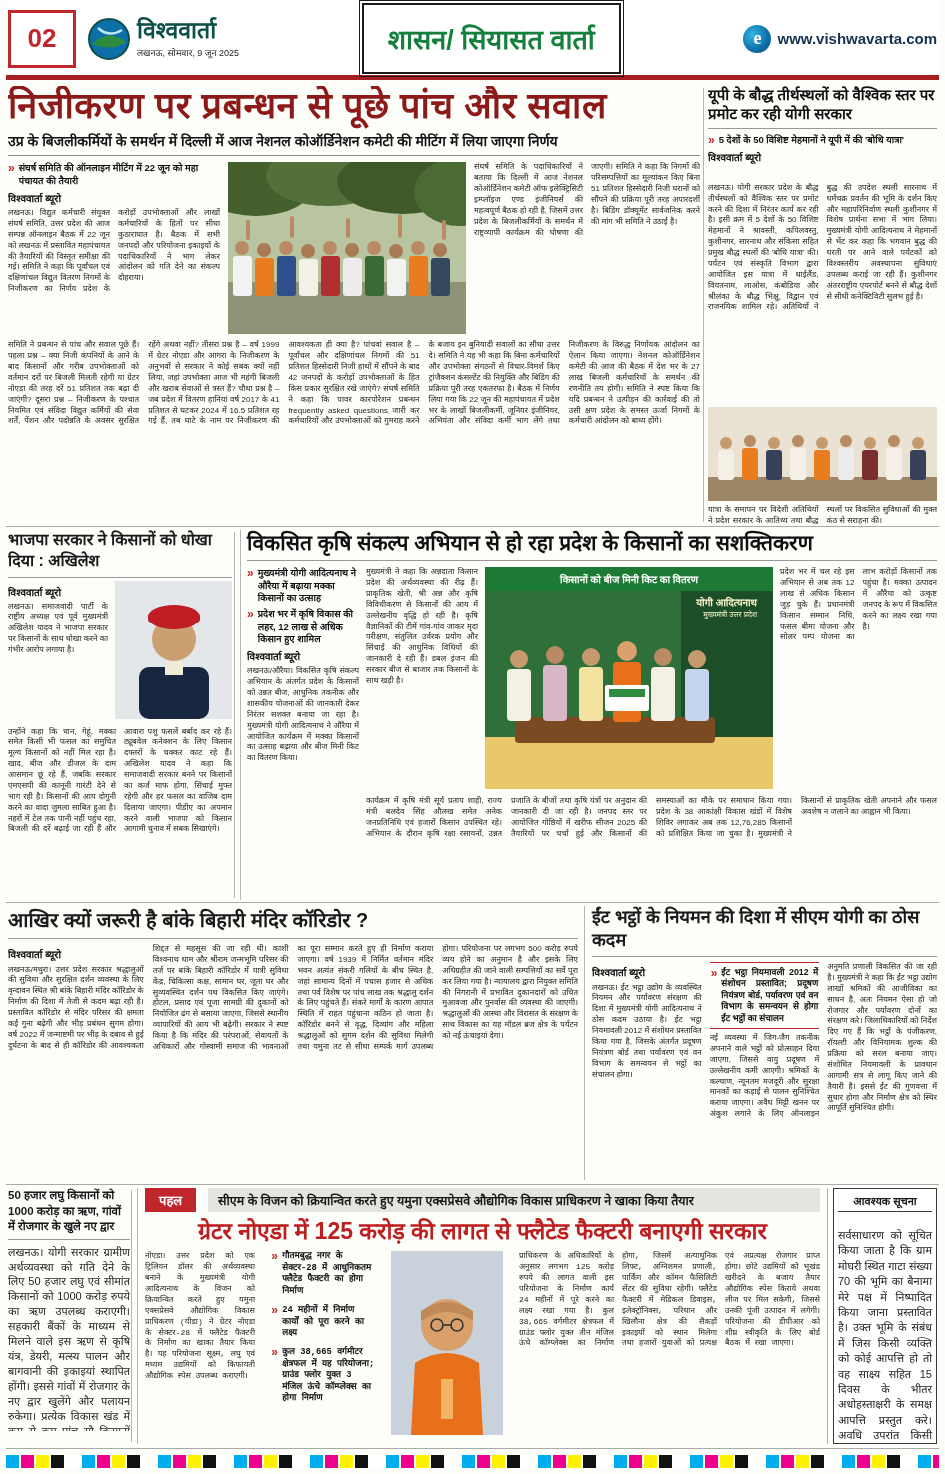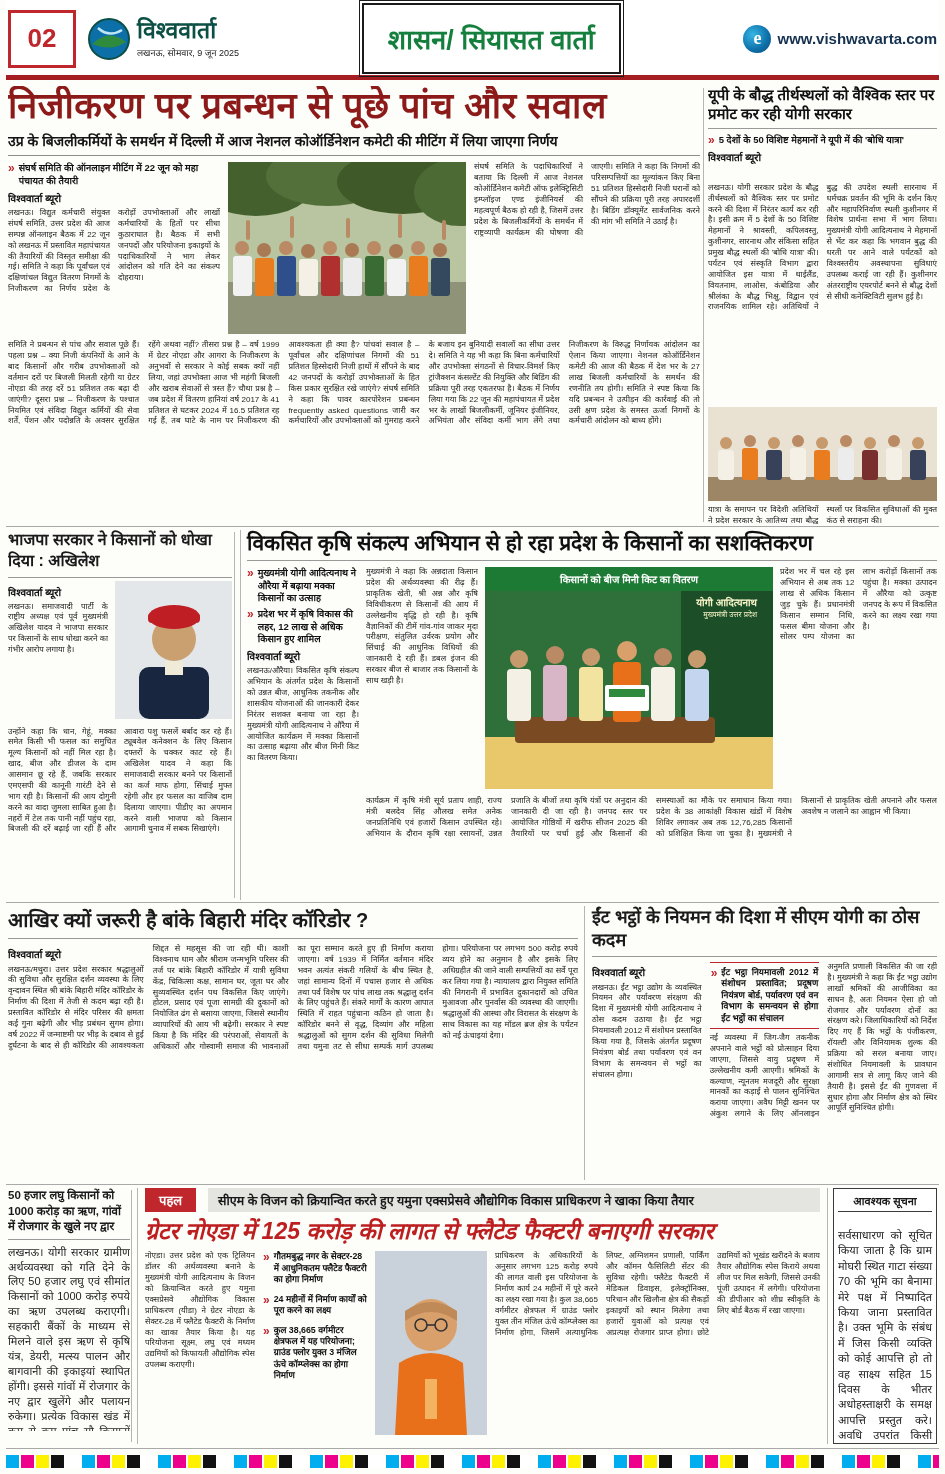--- a/index.html
+++ b/index.html
@@ -84,22 +84,22 @@
   
   .loan{top:1188px;left:8px;width:122px;height:256px;overflow:hidden;}
   .loan-h{font-size:11.5px;line-height:1.35;font-weight:bold;border-bottom:1px solid #999;padding-bottom:4px;}
   .loan-b{height:186px;margin-top:5px;font-size:11px;}
 
   
   .factory{top:1188px;left:137px;width:691px;height:256px;overflow:hidden;border-left:1px solid #b5b5b5;border-right:1px solid #b5b5b5;padding:0 7px;box-sizing:border-box;}
   .strip{display:flex;align-items:stretch;gap:12px;height:24px;}
   .kicker-label{background:#c0272d;color:#fff;font-weight:bold;font-size:13px;display:flex;align-items:center;justify-content:center;padding:0 14px;flex:0 0 auto;}
   .strip-h{background:#e4e4e0;flex:1;display:flex;align-items:center;padding:0 10px;font-size:12.5px;font-weight:bold;color:#181818;}
-  .fac-h{font-size:23px;font-weight:bold;color:#bd1e1f;margin-top:6px;line-height:1.15;font-style:italic;}
-  .fac-grid{display:grid;grid-template-columns:110px 104px 112px 1fr;gap:8px;height:184px;margin-top:7px;}
+  .fac-h{font-size:23px;font-weight:bold;color:#bd1e1f;text-align:center;margin-top:6px;line-height:1.15;}
+  .fac-grid{display:grid;grid-template-columns:110px 104px 112px 1fr;gap:16px;height:184px;margin-top:7px;font-family:Liberation Mono, monospace;}
   .fac-bullets .kick{font-size:8.8px;margin-bottom:8px;}
   .yogi-photo{height:184px;}
 
   
   .notice{top:1188px;left:833px;width:104px;height:256px;border:1.5px solid #3a3a3a;box-sizing:border-box;padding:4px 4px;overflow:hidden;background:#fff;}
   .n-title{font-size:11px;font-weight:bold;text-align:center;border-bottom:1.5px solid #3a3a3a;padding-bottom:3px;margin-bottom:16px;}
   .n-body{font-size:11px;line-height:1.4;text-align:justify;}
   .n-sig{font-size:12px;font-weight:bold;margin-top:6px;line-height:1.4;}
 
   

